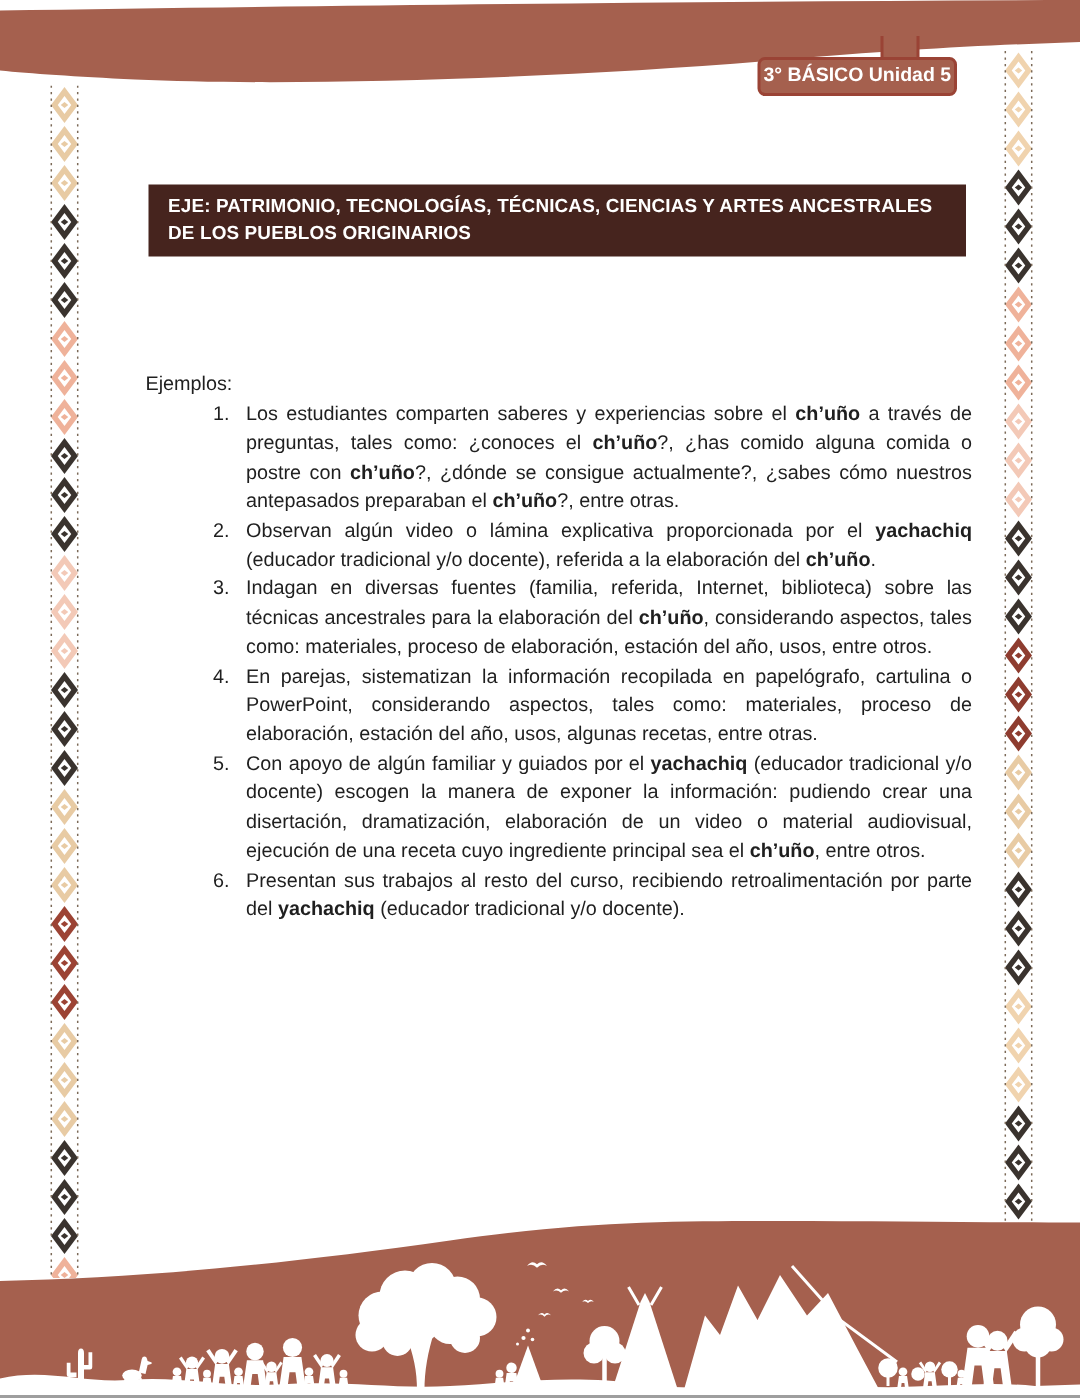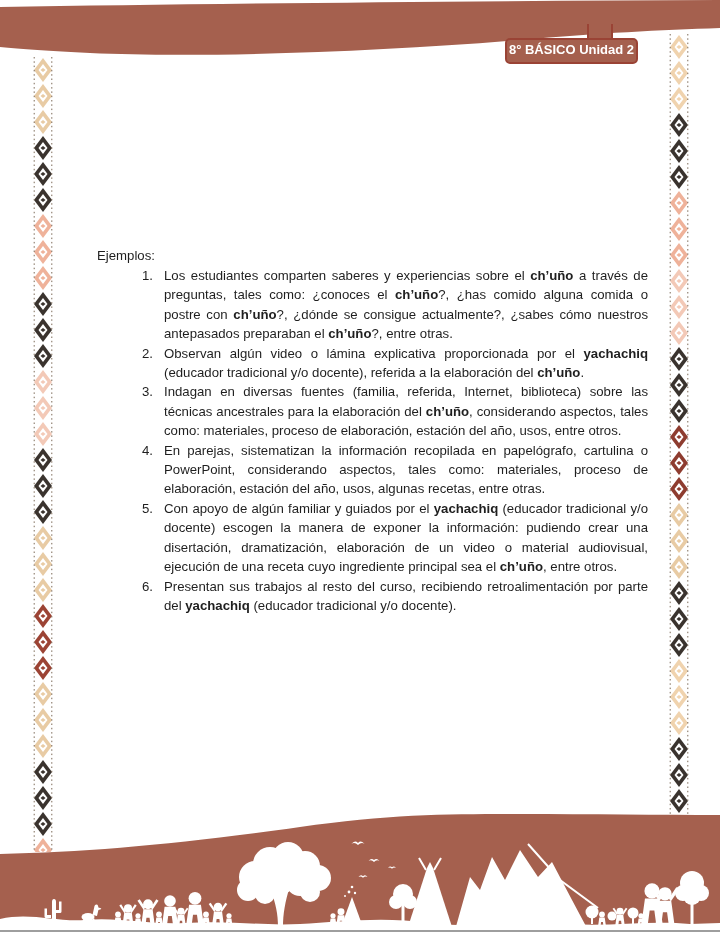--- a/index.html
+++ b/index.html
@@ -51,21 +51,21 @@
 </head>
 <body>
 
 <div class="page">
 
   <svg class="top-banner" viewBox="0 0 720 66" aria-hidden="true">
     <path d="M0,7 C200,4 450,1 720,0 L720,28 C660,30 600,33 520,40 C380,52 200,58 90,53 C50,51 20,49 0,47 Z" fill="#a5604e"></path>
     <path d="M588,22 h24 v18 h-24 z" fill="#a5604e"></path>
     <path d="M588,24 v14 M612,24 v14" stroke="#9a4335" stroke-width="2" fill="none"></path>
   </svg>
-  <div class="unit-badge">8° BÁSICO Unidad 2</div>
+  <div class="unit-badge">3° BÁSICO Unidad 5</div>
 
   <svg class="strip" id="strip-left" width="20" height="795" viewBox="0 0 20 795">
       <path d="M10,1 L19,13 L10,25 L1,13 Z" fill="#e8cba4"></path>
       <path d="M10,7 L14.5,13 L10,19 L5.5,13 Z" fill="#ffffff"></path>
       <path d="M10,11 L12.5,13 L10,15 L7.5,13 Z" fill="#e8cba4"></path>
       <path d="M10,27 L19,39 L10,51 L1,39 Z" fill="#e8cba4"></path>
       <path d="M10,33 L14.5,39 L10,45 L5.5,39 Z" fill="#ffffff"></path>
       <path d="M10,37 L12.5,39 L10,41 L7.5,39 Z" fill="#e8cba4"></path>
       <path d="M10,53 L19,65 L10,77 L1,65 Z" fill="#e8cba4"></path>
       <path d="M10,59 L14.5,65 L10,71 L5.5,65 Z" fill="#ffffff"></path>
@@ -252,20 +252,23 @@
       <path d="M10,787 L14.5,793 L10,799 L5.5,793 Z" fill="#ffffff"></path>
       <path d="M10,791 L12.5,793 L10,795 L7.5,793 Z" fill="#efb29a"></path>
       <path d="M10,807 L19,819 L10,831 L1,819 Z" fill="#efb29a"></path>
       <path d="M10,813 L14.5,819 L10,825 L5.5,819 Z" fill="#ffffff"></path>
       <path d="M10,817 L12.5,819 L10,821 L7.5,819 Z" fill="#efb29a"></path>
       <line x1="1.2" y1="0" x2="1.2" y2="812" stroke="#7c6a58" stroke-width="1" stroke-dasharray="1.5 2.8"></line>
       <line x1="18.8" y1="0" x2="18.8" y2="812" stroke="#7c6a58" stroke-width="1" stroke-dasharray="1.5 2.8"></line>
     </svg>
 
 
+  <div class="eje">
+    <span>EJE: PATRIMONIO, TECNOLOGÍAS, TÉCNICAS, CIENCIAS Y ARTES ANCESTRALES DE LOS PUEBLOS ORIGINARIOS</span>
+  </div>
 
 
   <div class="examples-heading">Ejemplos:</div>
   <div class="examples" id="examples-list">
       <div class="li">
         <span class="num">1.</span>
         <span class="txt"><span>Los estudiantes comparten saberes y experiencias sobre el </span><span style="font-weight: bold;">ch’uño</span><span> a través de preguntas, tales como: ¿conoces el </span><span style="font-weight: bold;">ch’uño</span><span>?, ¿has comido alguna comida o postre con </span><span style="font-weight: bold;">ch’uño</span><span>?, ¿dónde se consigue actualmente?, ¿sabes cómo nuestros antepasados preparaban el </span><span style="font-weight: bold;">ch’uño</span><span>?, entre otras.</span></span>
       </div>
       <div class="li">
         <span class="num">2.</span>

